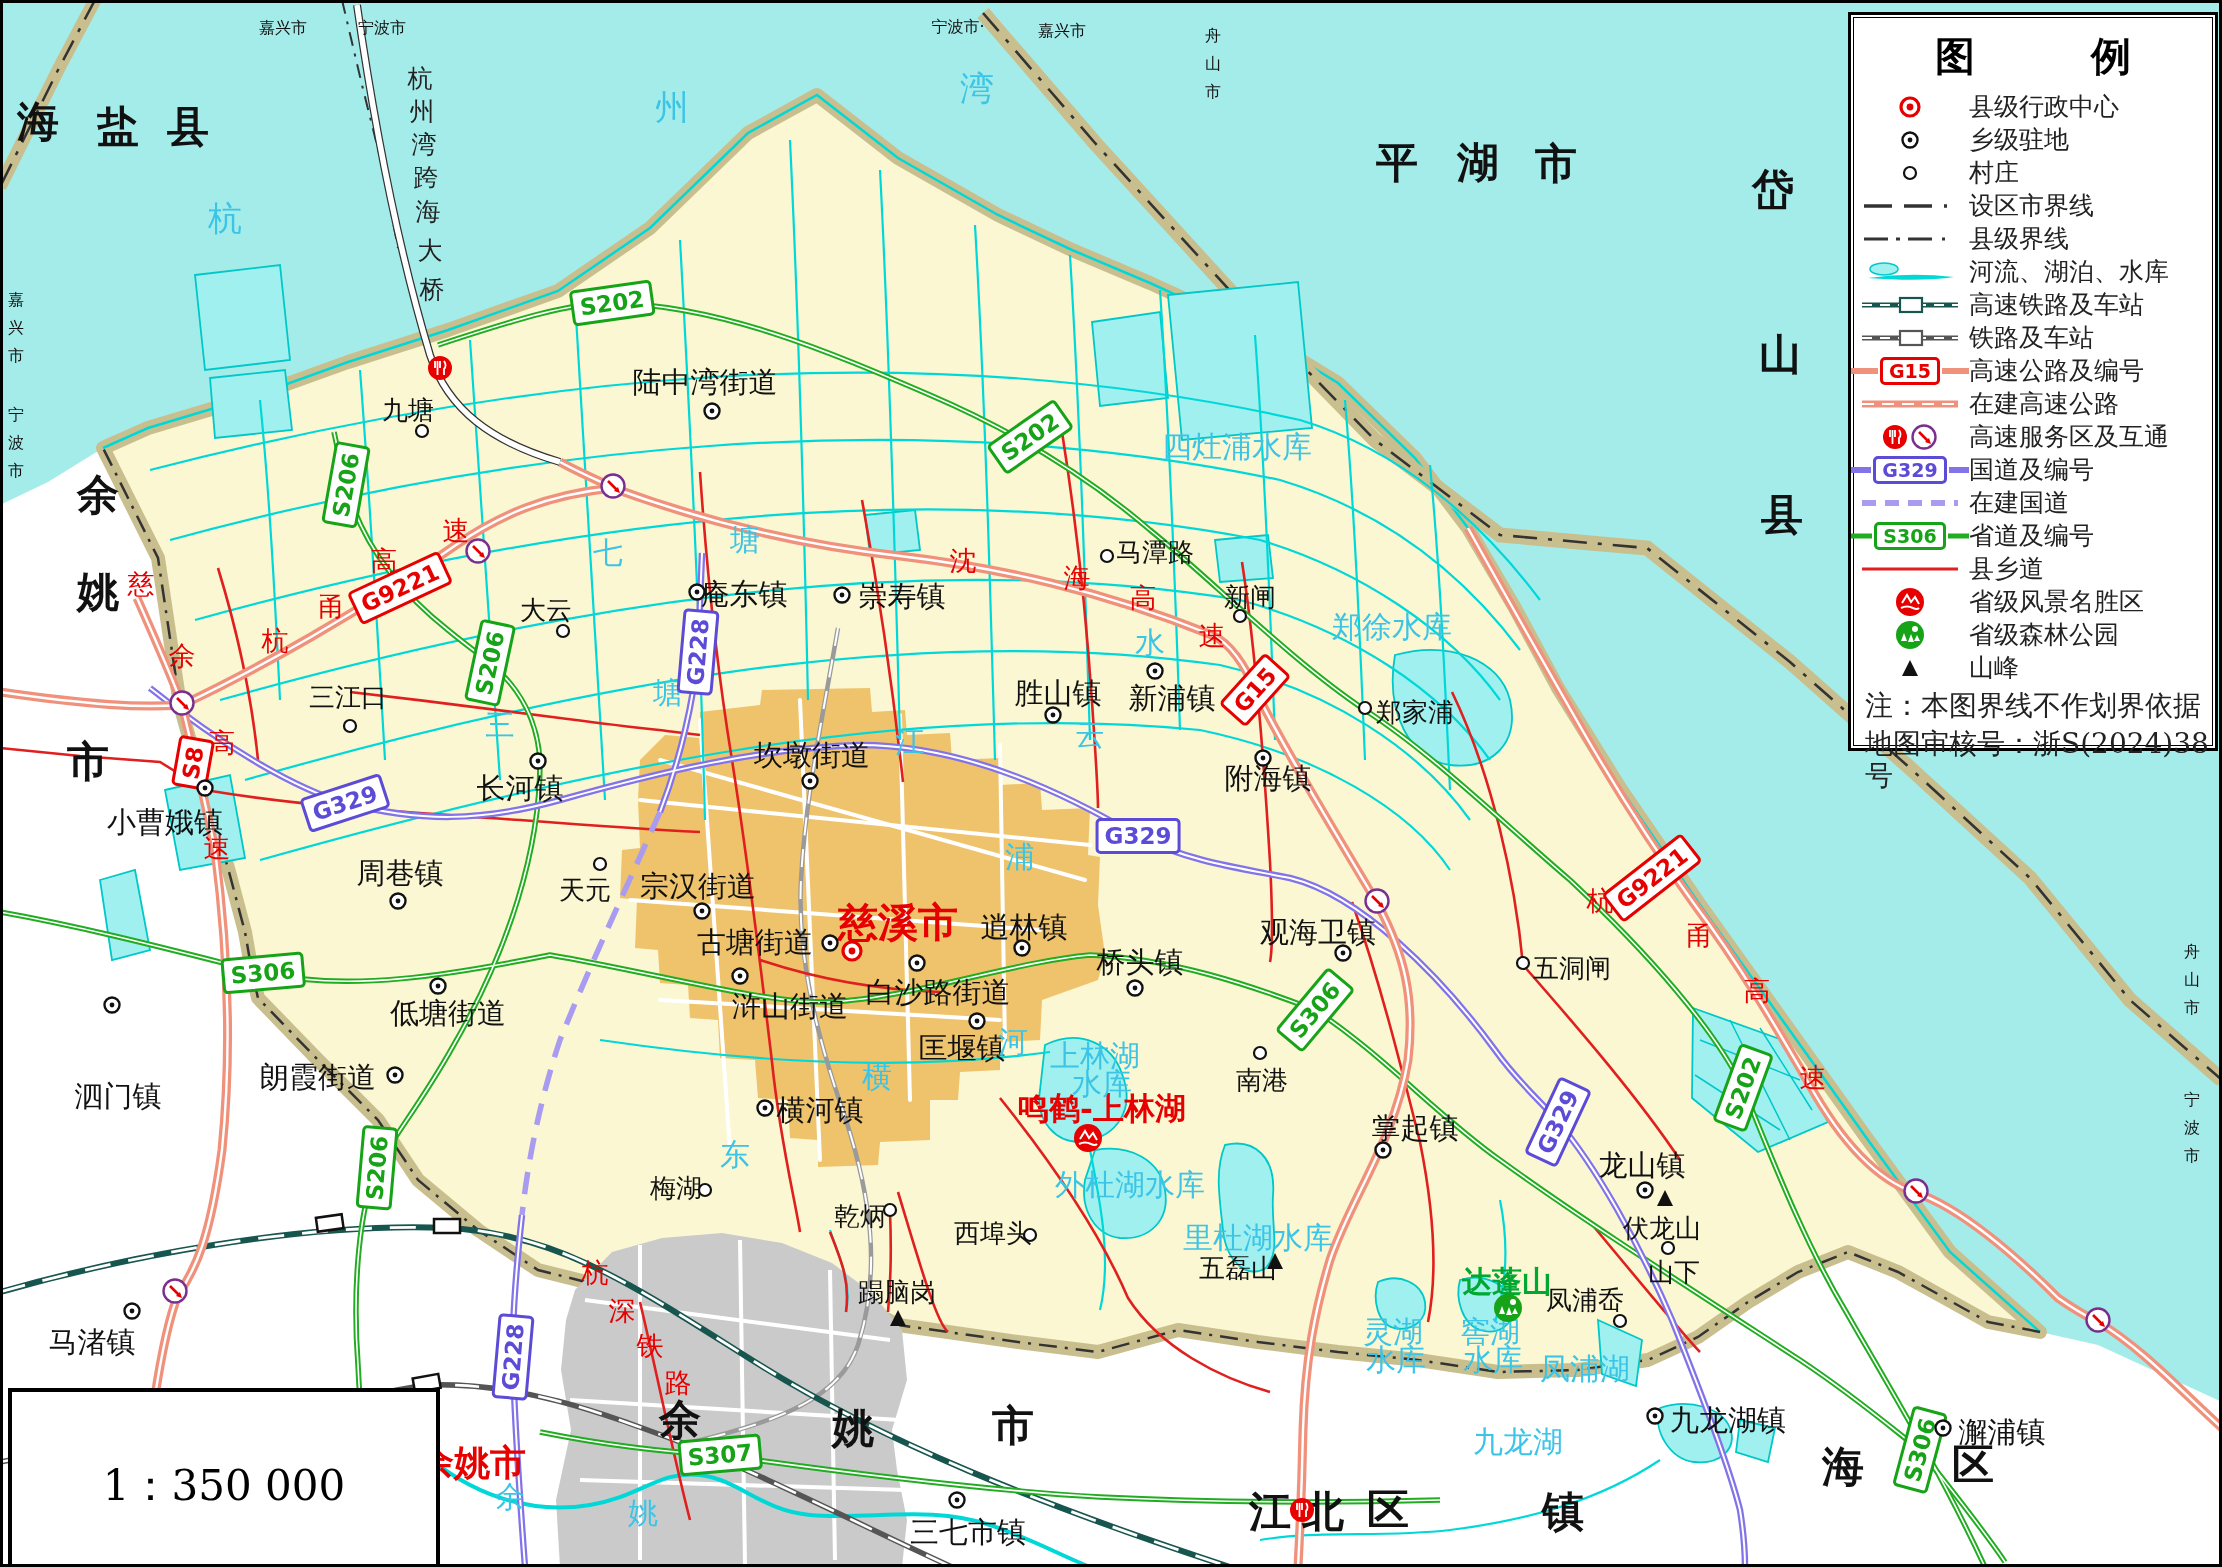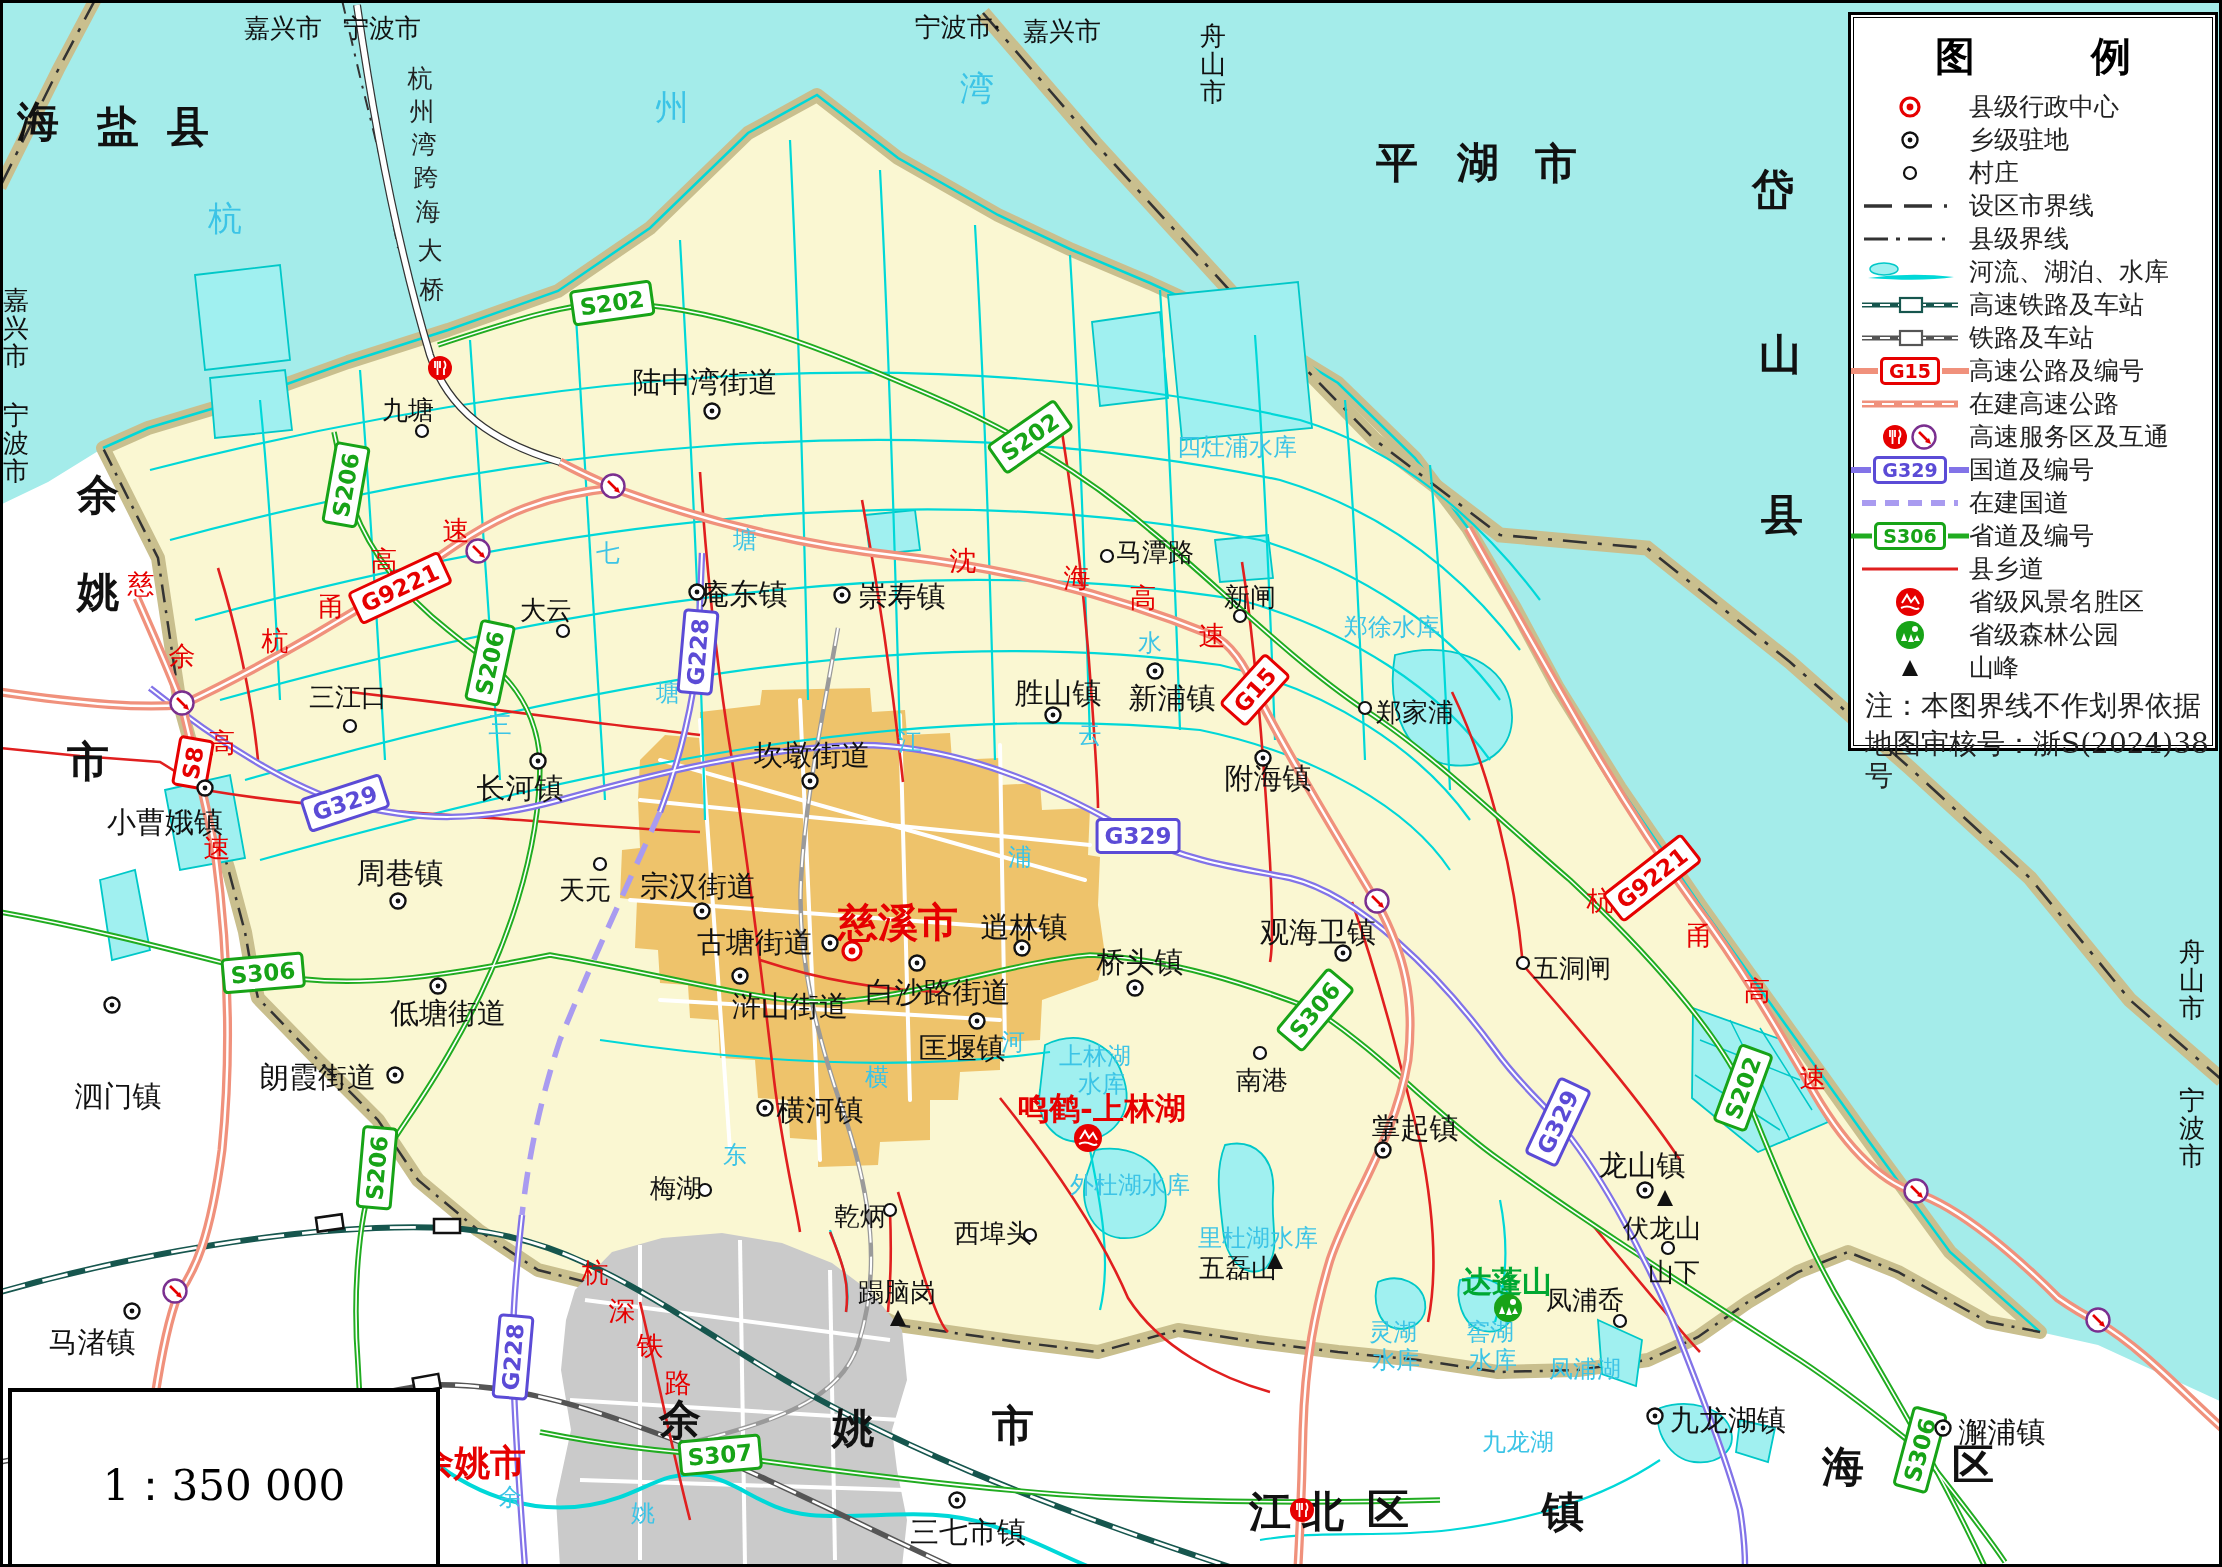--- a/index.html
+++ b/index.html
@@ -2,24 +2,24 @@
 <html><head>
 <meta charset="utf-8">
 <style>
   html,body{margin:0;padding:0;background:#fff;}
   #stage{position:relative;width:2222px;height:1567px;overflow:hidden;background:#fff;
          font-family:"DejaVu Serif","Liberation Serif",serif;}
   #mapsvg{position:absolute;left:0;top:0;}
   #labels,#marks,#badges{position:absolute;left:0;top:0;width:100%;height:100%;pointer-events:none;}
   .lbl{position:absolute;transform:translate(-50%,-50%);white-space:nowrap;color:#111;line-height:1;}
   .lbl.a{font-size:42px;font-weight:bold;}
-  .lbl.as{font-size:26px;}
+  .lbl.as{font-size:16px;}
   .lbl.t{font-size:29px;}
   .lbl.v{font-size:26px;}
-  .lbl.w{font-size:24px;color:#3cc4e6;}
+  .lbl.w{font-size:30px;color:#3cc4e6;}
   .lbl.r{font-size:27px;color:#e60000;}
   .lbl.rr{font-size:36px;color:#e60000;font-weight:bold;}
   .lbl.g{font-size:30px;color:#00a832;font-weight:bold;}
   .lbl.b{font-size:25px;color:#222;}
   .badge{position:absolute;transform:translate(-50%,-50%);background:#fff;border:3px solid #e60000;
          border-radius:5px;padding:0 6px;font-family:"DejaVu Sans","Liberation Sans",sans-serif;
          font-size:23px;font-weight:bold;color:#e60000;line-height:30px;}
   .badge.nat{border-color:#5b4bd6;color:#5b4bd6;}
   .badge.prov{border-color:#17a317;color:#17a317;}
   .mk{position:absolute;transform:translate(-50%,-50%);}

